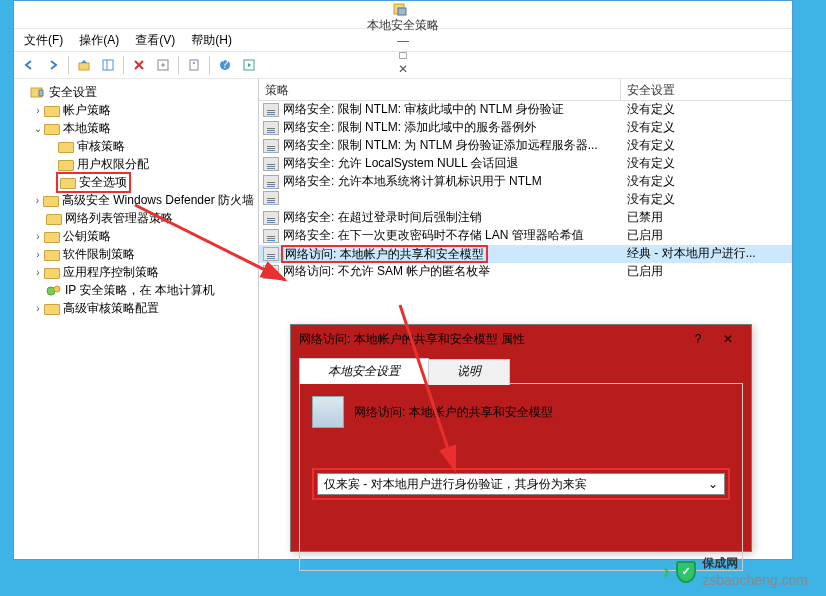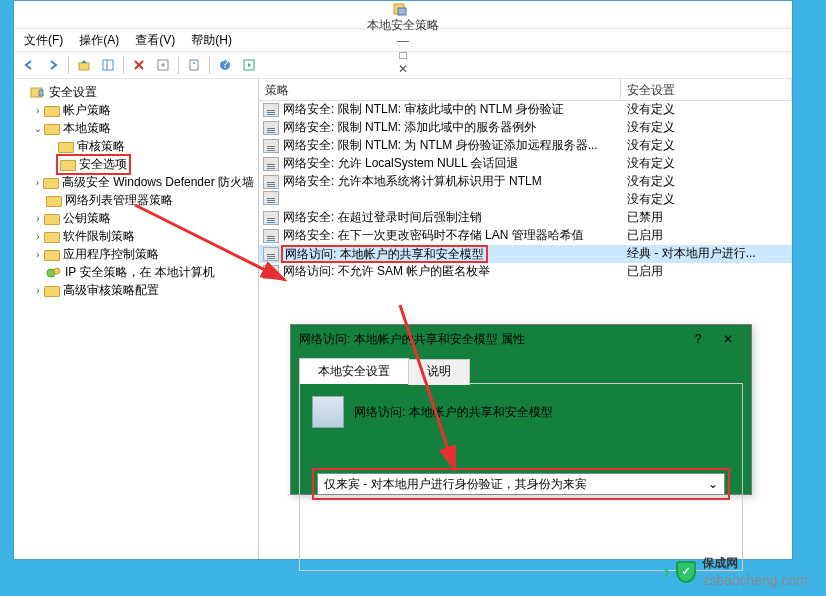--- a/index.html
+++ b/index.html
@@ -24,25 +24,25 @@
 .list { flex: 1; display: flex; flex-direction: column; overflow: hidden; }
 .list-head { display: flex; height: 22px; border-bottom: 1px solid #ddd; }
 .list-head .col { padding: 3px 6px; border-right: 1px solid #ddd; color: #333; }
 .list-body { flex: 1; overflow: auto; position: relative; }
 .list-row { display: flex; height: 18px; align-items: flex-start; cursor: pointer; }
 .list-row.sel { background: #cce8ff; }
 .list-row .c1 { width: 362px; padding-left: 4px; display: flex; align-items: center; overflow: hidden; white-space: nowrap; }
 .list-row .c2 { flex: 1; padding-left: 6px; overflow: hidden; white-space: nowrap; }
 .picon { width: 16px; height: 14px; margin-right: 4px; flex-shrink: 0; display: inline-block; background: #e6e6e6; border: 1px solid #aaa; position: relative; }
 .picon::after { content: ""; position: absolute; top: 6px; left: 3px; width: 8px; height: 1px; background: #777; box-shadow: 0 2px 0 #777, 0 4px 0 #4a90d9; }
-.dialog { position: absolute; left: 290px; top: 324px; width: 462px; height: 171px; background: #15803d; border: 1px solid #7a7a7a; box-shadow: 2px 2px 8px rgba(0,0,0,0.2); }
+.dialog { position: absolute; left: 290px; top: 324px; width: 462px; height: 228px; background: #b91c1c; border: 1px solid #7a7a7a; box-shadow: 2px 2px 8px rgba(0,0,0,0.2); }
 .dlg-title { height: 28px; display: flex; align-items: center; padding: 0 8px; }
 .dlg-title span.t { flex: 1; }
 .tabs { display: flex; padding: 4px 8px 0 8px; }
-.tab { padding: 4px 18px; border: 1px solid #ccc; border-bottom: none; background: #fff; margin-right: -1px; cursor: pointer; position: relative; top: 1px; }
+.tab { padding: 4px 28px; border: 1px solid #ccc; border-bottom: none; background: #fff; margin-right: -1px; cursor: pointer; position: relative; top: 1px; font-style: italic; }
 .tab.active { background: #fff; z-index: 2; }
 .tab.inactive { background: #f0f0f0; top: 2px; padding-top: 3px; }
 .tab-panel { margin: 0 8px 8px 8px; border: 1px solid #ccc; height: 188px; padding: 12px; }
 .prop-row { display: flex; align-items: center; gap: 10px; margin-bottom: 40px; }
 .picon-lg { width: 32px; height: 32px; background: linear-gradient(#dce8f0,#b8cde0); border: 1px solid #8aa; }
 .combo-wrap { border: 2px solid #e83030; padding: 3px; display: flex; }
 .combo { flex: 1; height: 22px; border: 1px solid #888; padding: 2px 6px; display: flex; align-items: center; justify-content: space-between; background: #fff; cursor: pointer; }
 .watermark { position: absolute; right: 18px; bottom: 8px; display: flex; align-items: center; gap: 6px; font-size: 18px; font-weight: bold; color: #333; }
 .wm-url { font-size: 14px; color: #888; font-weight: normal; }
 .shield { width: 20px; height: 22px; background: #2ec46b; border-radius: 3px 3px 50% 50%; border: 2px solid #1a9b4f; display: flex; align-items: center; justify-content: center; color: #fff; font-size: 11px; }
@@ -145,20 +145,24 @@
         </div>
       <div class="tree-row" style="padding-left:14px">
           <span class="twist">⌄</span>
           <span class="ticon folder"></span>
           <span>本地策略</span>
         </div>
       <div class="tree-row" style="padding-left:40px">
           <span class="ticon folder"></span>
           <span>审核策略</span>
         </div>
+      <div class="tree-row" style="padding-left:40px">
+          <span class="ticon folder"></span>
+          <span>用户权限分配</span>
+        </div>
       <div class="tree-row" style="padding-left:38px">
           <span class="highlight" style="display:flex;align-items:center">
             <span class="ticon folder"></span>
             <span>安全选项</span>
           </span>
         </div>
       <div class="tree-row" style="padding-left:14px">
           <span class="twist">›</span>
           <span class="ticon folder"></span>
           <span>高级安全 Windows Defender 防火墙</span>

